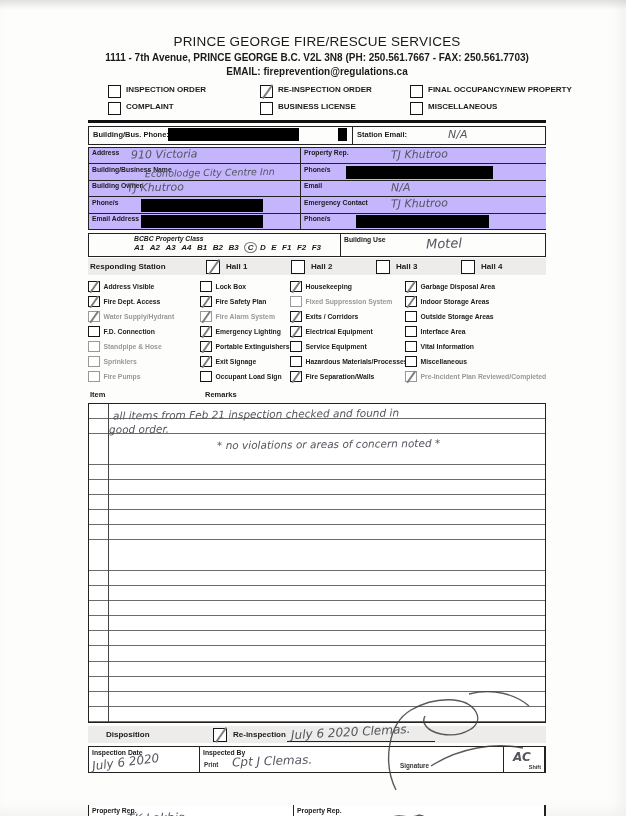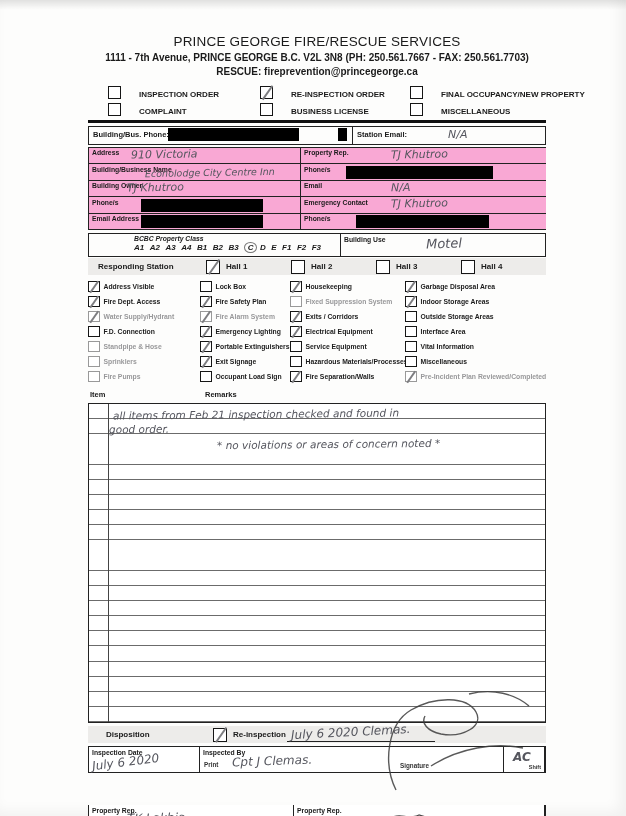--- a/index.html
+++ b/index.html
@@ -4,53 +4,53 @@
 <style>
   html,body{margin:0;padding:0;background:#e8e8e8;}
   .page{position:relative;width:626px;height:816px;background:#fdfdfc;font-family:"Liberation Sans",sans-serif;color:#1a1a1a;overflow:hidden;box-shadow:inset -6px -4px 14px rgba(0,0,0,0.05);}
   .content{position:absolute;left:88px;top:34px;width:458px;}
   
   .hdr{text-align:center;}
   .hdr .title{font-size:13.5px;font-weight:normal;letter-spacing:.2px;}
   .hdr .sub{font-size:10px;font-weight:bold;margin-top:3px;}
   
   .orders{display:grid;grid-template-columns:152px 150px 156px;row-gap:3px;margin-top:8px;}
-  .oitem{display:flex;align-items:flex-end;gap:18px;height:14px;padding-left:20px;}
+  .oitem{display:flex;align-items:flex-start;gap:5px;height:14px;padding-left:20px;}
   .olabel{font-size:8px;font-weight:bold;white-space:nowrap;}
   .cb{display:inline-block;width:11px;height:11px;border:1.4px solid #151515;background:#fff;position:relative;flex:none;}
   .cb .slash{display:none;position:absolute;left:-18%;top:46%;width:150%;height:1.6px;background:#7d7d80;transform:rotate(-55deg);}
   .cb.checked .slash{display:block;}
   .thickrule{height:2.5px;background:#111;margin-top:4px;}
   
   .phone-row{margin-top:3px;height:17px;border:1.5px solid #222;display:flex;}
   .pcell{position:relative;}
   .pcell.left{width:263px;border-right:1px solid #222;}
   .pcell.right{flex:1;}
   .plabel{position:absolute;top:3px;left:4px;font-size:7.5px;font-weight:bold;white-space:nowrap;}
   .redact{position:absolute;background:#000;height:13px;top:1.5px;}
   .r-a{left:79px;width:131px;}
   .r-b{left:249px;width:9px;}
   
   .hand{font-family:"DejaVu Sans",sans-serif;font-style:italic;color:#55565e;white-space:nowrap;}
   
   .fields{margin-top:2px;display:grid;grid-template-columns:211px 245px;gap:1px;background:#222;border:1.5px solid #222;}
-  .fcell{background:#f9a8d4;position:relative;height:15.5px;}
+  .fcell{background:#c4b5fd;position:relative;height:15.5px;}
   .flabel{position:absolute;top:1.5px;left:3px;font-size:6.8px;font-weight:bold;white-space:nowrap;}
   .fval{position:absolute;top:0;font-size:11px;transform:rotate(-1deg);}
   
   .class-row{margin-top:3px;height:22px;border:1.5px solid #222;display:flex;padding-left:41px;}
   .ccell-l{width:211px;border-right:1px solid #222;position:relative;padding:1px 0 0 4px;box-sizing:border-box;}
   .ccell-r{flex:1;position:relative;}
   .pclabel{font-size:6.8px;font-weight:bold;font-style:italic;}
   .pcl{display:flex;gap:0;margin-top:1px;}
   .pcl span{font-size:8px;font-weight:bold;font-style:italic;margin-right:5.5px;}
   .pcl span.circled{border:1.2px solid #777;border-radius:50%;padding:0 2.5px;margin-top:-1px;margin-right:3px;}
   
   .responding{margin-top:1px;height:17px;background:#edecea;display:flex;align-items:center;}
-  .rs-label{font-size:8px;font-weight:bold;width:118px;padding-left:10px;}
+  .rs-label{font-size:8px;font-weight:bold;width:118px;padding-left:2px;}
   .hall{display:flex;align-items:center;gap:6px;width:85px;}
   .hall .cb{width:12px;height:12px;}
   .hall-label{font-size:8px;font-weight:bold;}
   
   .checklist{margin-top:4px;display:grid;grid-auto-flow:column;grid-template-rows:repeat(7,15px);grid-template-columns:112px 90px 115px 141px;}
   .citem{display:flex;align-items:center;gap:4px;overflow:visible;}
   .citem .cb{width:9.5px;height:9.5px;border-width:1.2px;}
   .clabel{font-size:6.8px;font-weight:bold;white-space:nowrap;}
   .citem.muted .clabel{color:#98989a;}
   .citem.muted .cb{border-color:#999;}
@@ -87,21 +87,21 @@
 </head>
 <body>
 
 <div class="page">
   <div class="scan-top"></div>
   <div class="content">
 
     <div class="hdr">
       <div class="title">PRINCE GEORGE FIRE/RESCUE SERVICES</div>
       <div class="sub">1111 - 7th Avenue, PRINCE GEORGE B.C. V2L 3N8 (PH: 250.561.7667 - FAX: 250.561.7703)</div>
-      <div class="sub">RESCUE: fireprevention@princegeorge.ca</div>
+      <div class="sub">EMAIL: fireprevention@regulations.ca</div>
     </div>
 
     <div class="orders" id="orders">
         <div class="oitem">
           <span class="cb"></span>
           <span class="olabel">INSPECTION ORDER</span>
         </div>
         <div class="oitem">
           <span class="cb checked">
             <i class="slash"></i>

